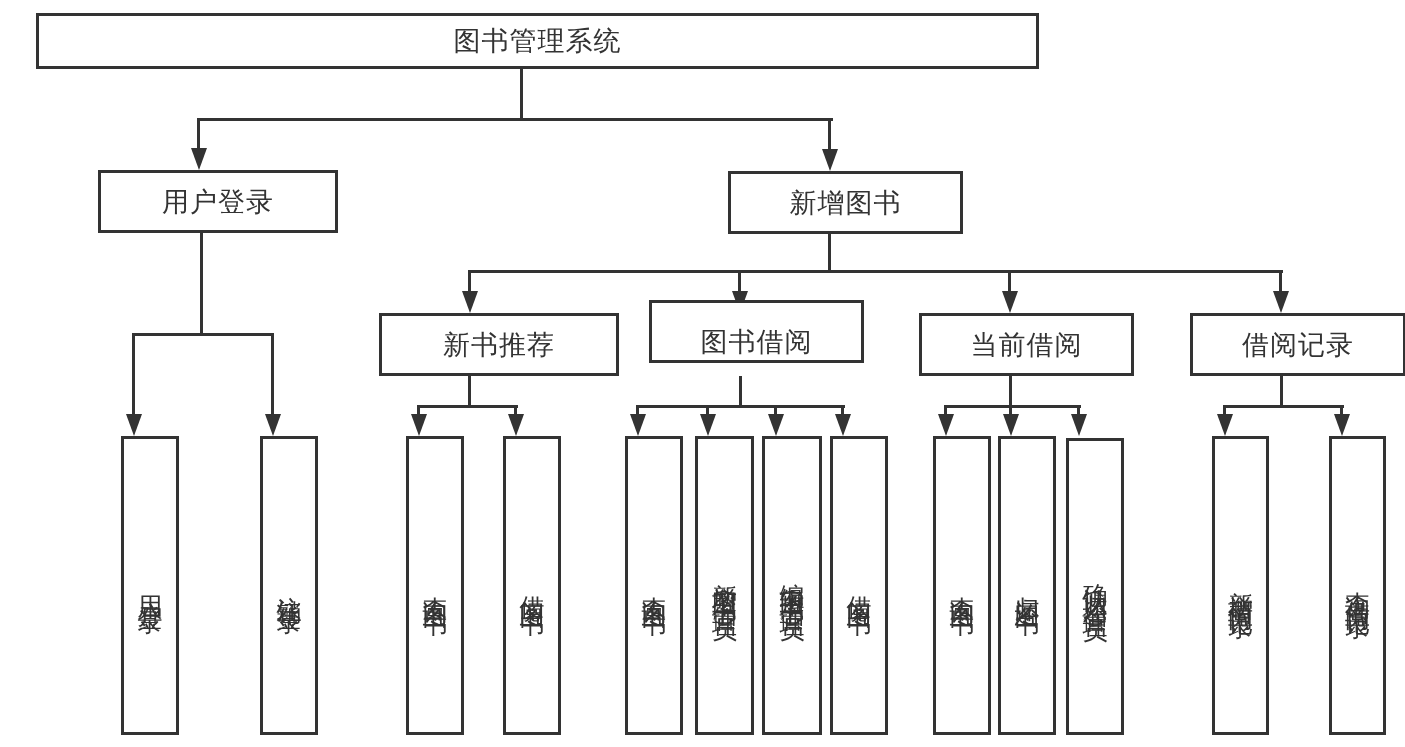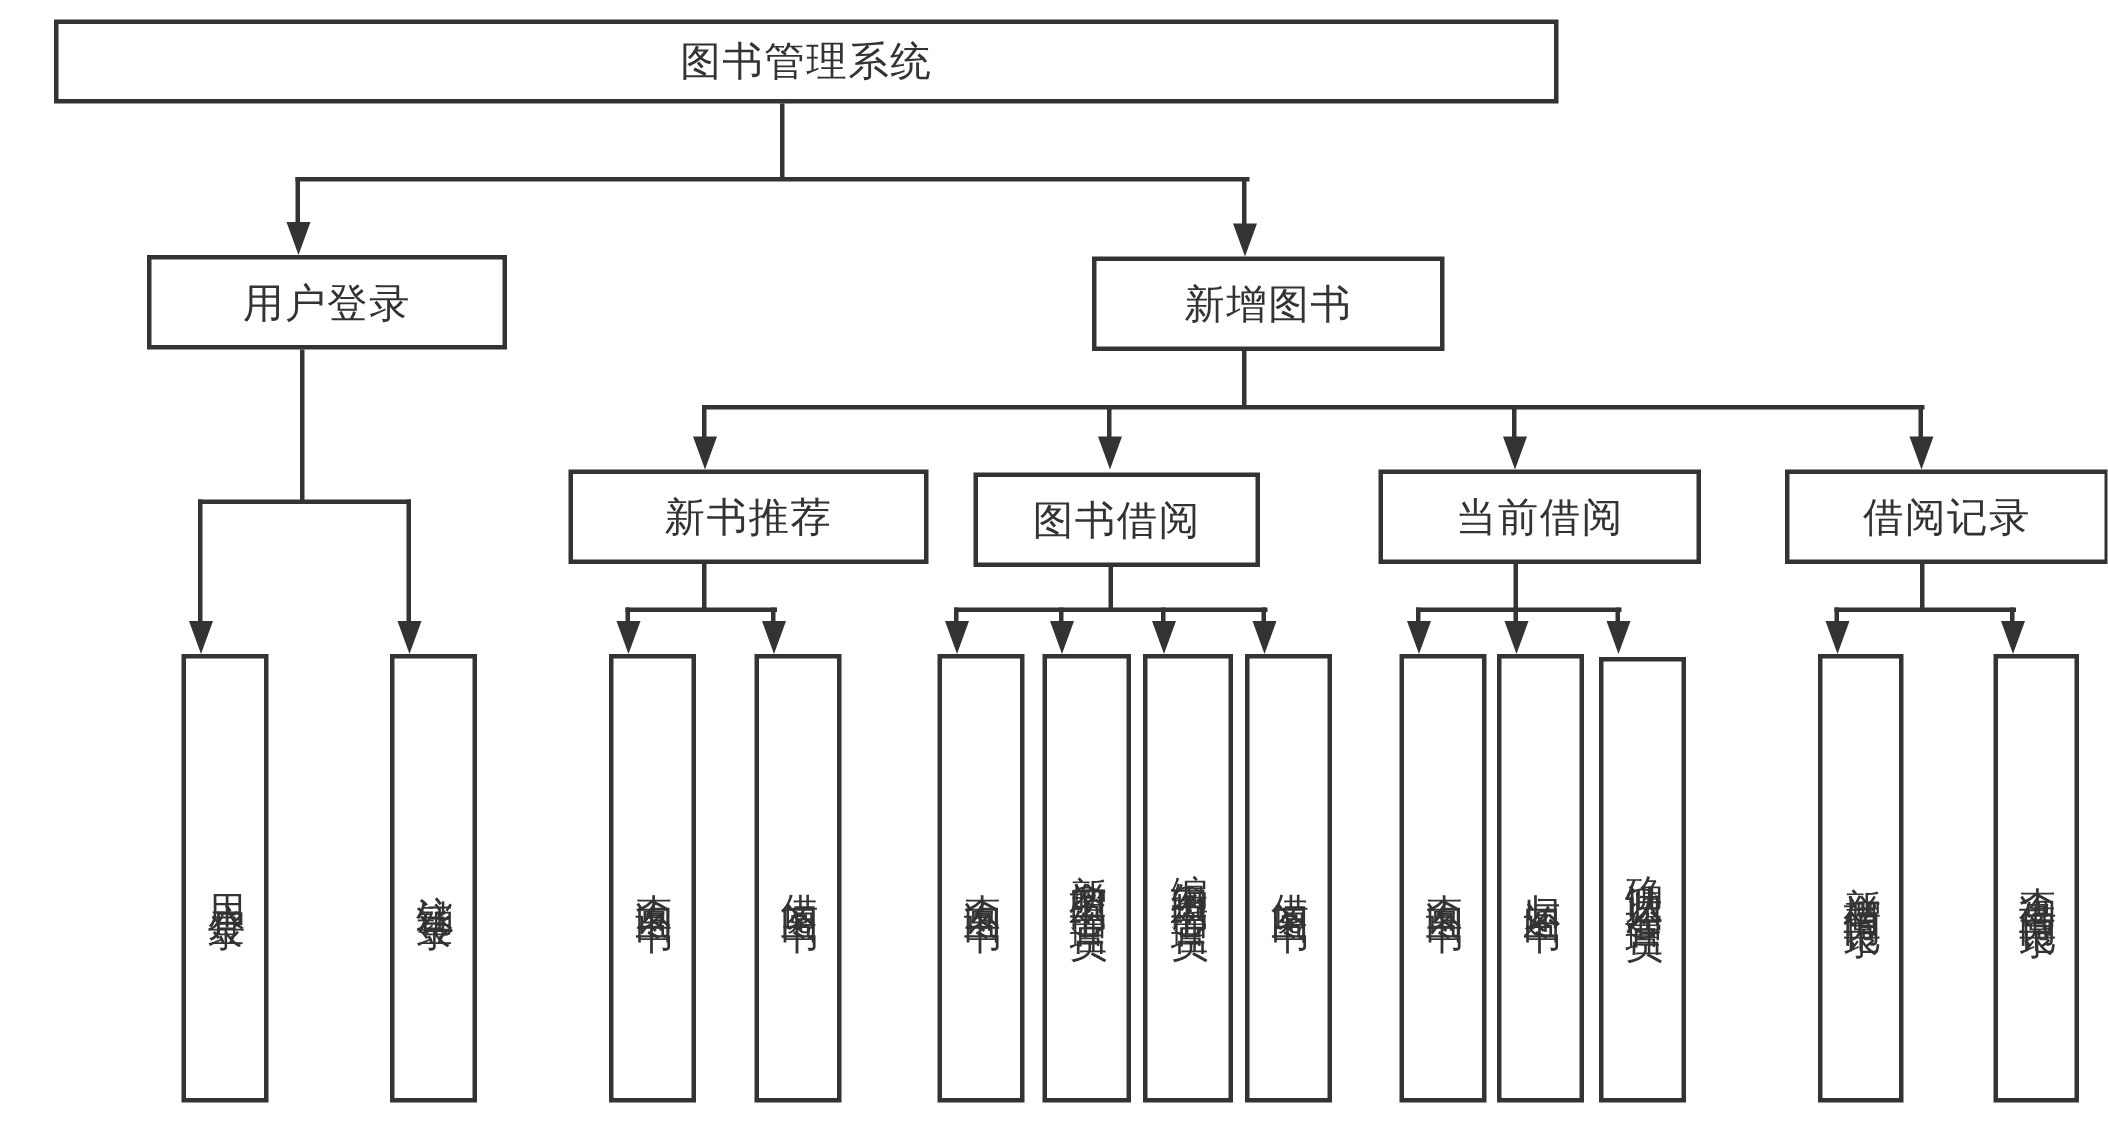--- a/index.html
+++ b/index.html
@@ -96,21 +96,21 @@
   <div class="vl" style="left:738px;top:270px;height:24px;"></div>
   <div class="ah" style="left:732px;top:291px;"></div>
   <div class="vl" style="left:1008px;top:270px;height:24px;"></div>
   <div class="ah" style="left:1002px;top:291px;"></div>
   <div class="vl" style="left:1279px;top:270px;height:24px;"></div>
   <div class="ah" style="left:1273px;top:291px;"></div>
 
   <div class="node hnode" style="left:363px;top:313px;width:240px;height:63px;">
     <span>新书推荐</span>
   </div>
-  <div class="node hnode" style="left:633px;top:315px;width:191px;height:63px;">
+  <div class="node hnode" style="left:633px;top:300px;width:215px;height:63px;align-items:flex-end;">
     <span>图书借阅</span>
   </div>
   <div class="node hnode" style="left:903px;top:313px;width:215px;height:63px;">
     <span>当前借阅</span>
   </div>
   <div class="node hnode" style="left:1174px;top:313px;width:216px;height:63px;">
     <span>借阅记录</span>
   </div>
 
   <div class="vl" style="left:468px;top:376px;height:31px;"></div>

